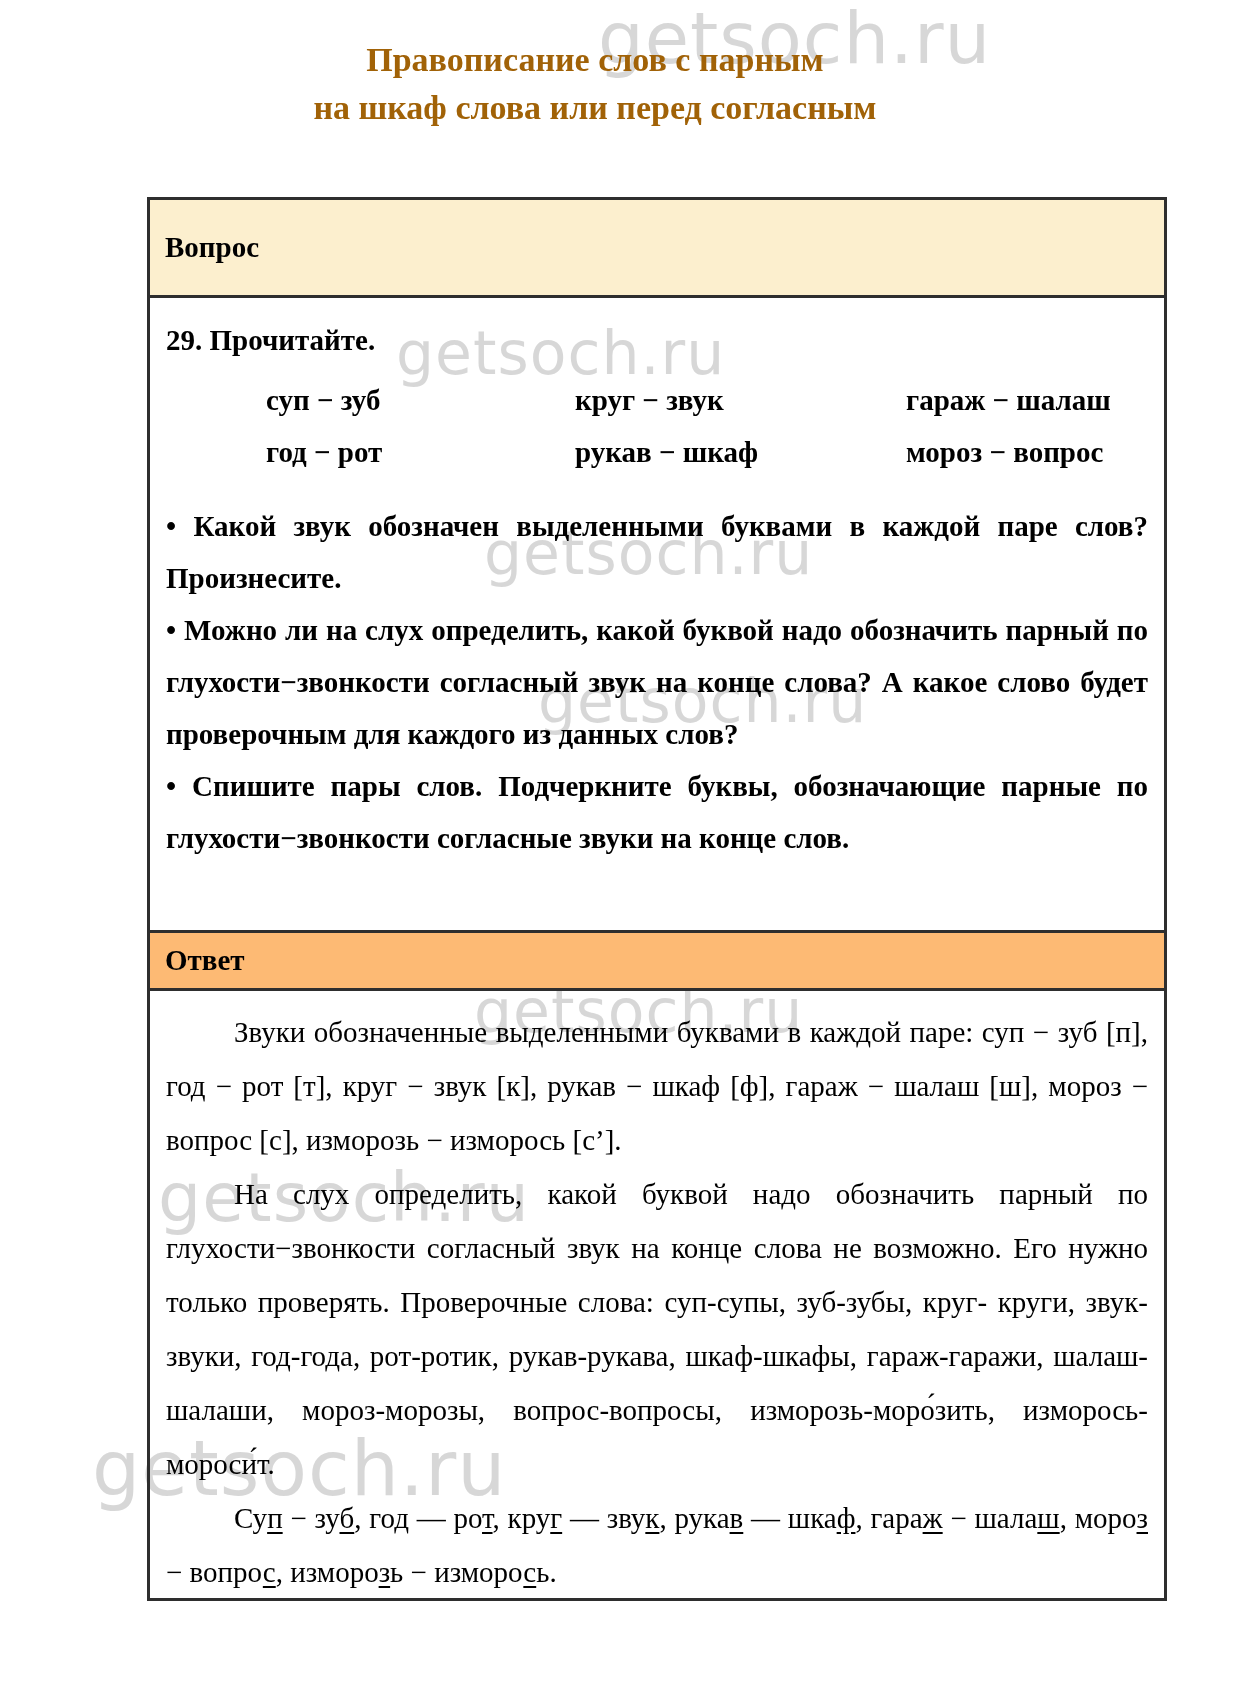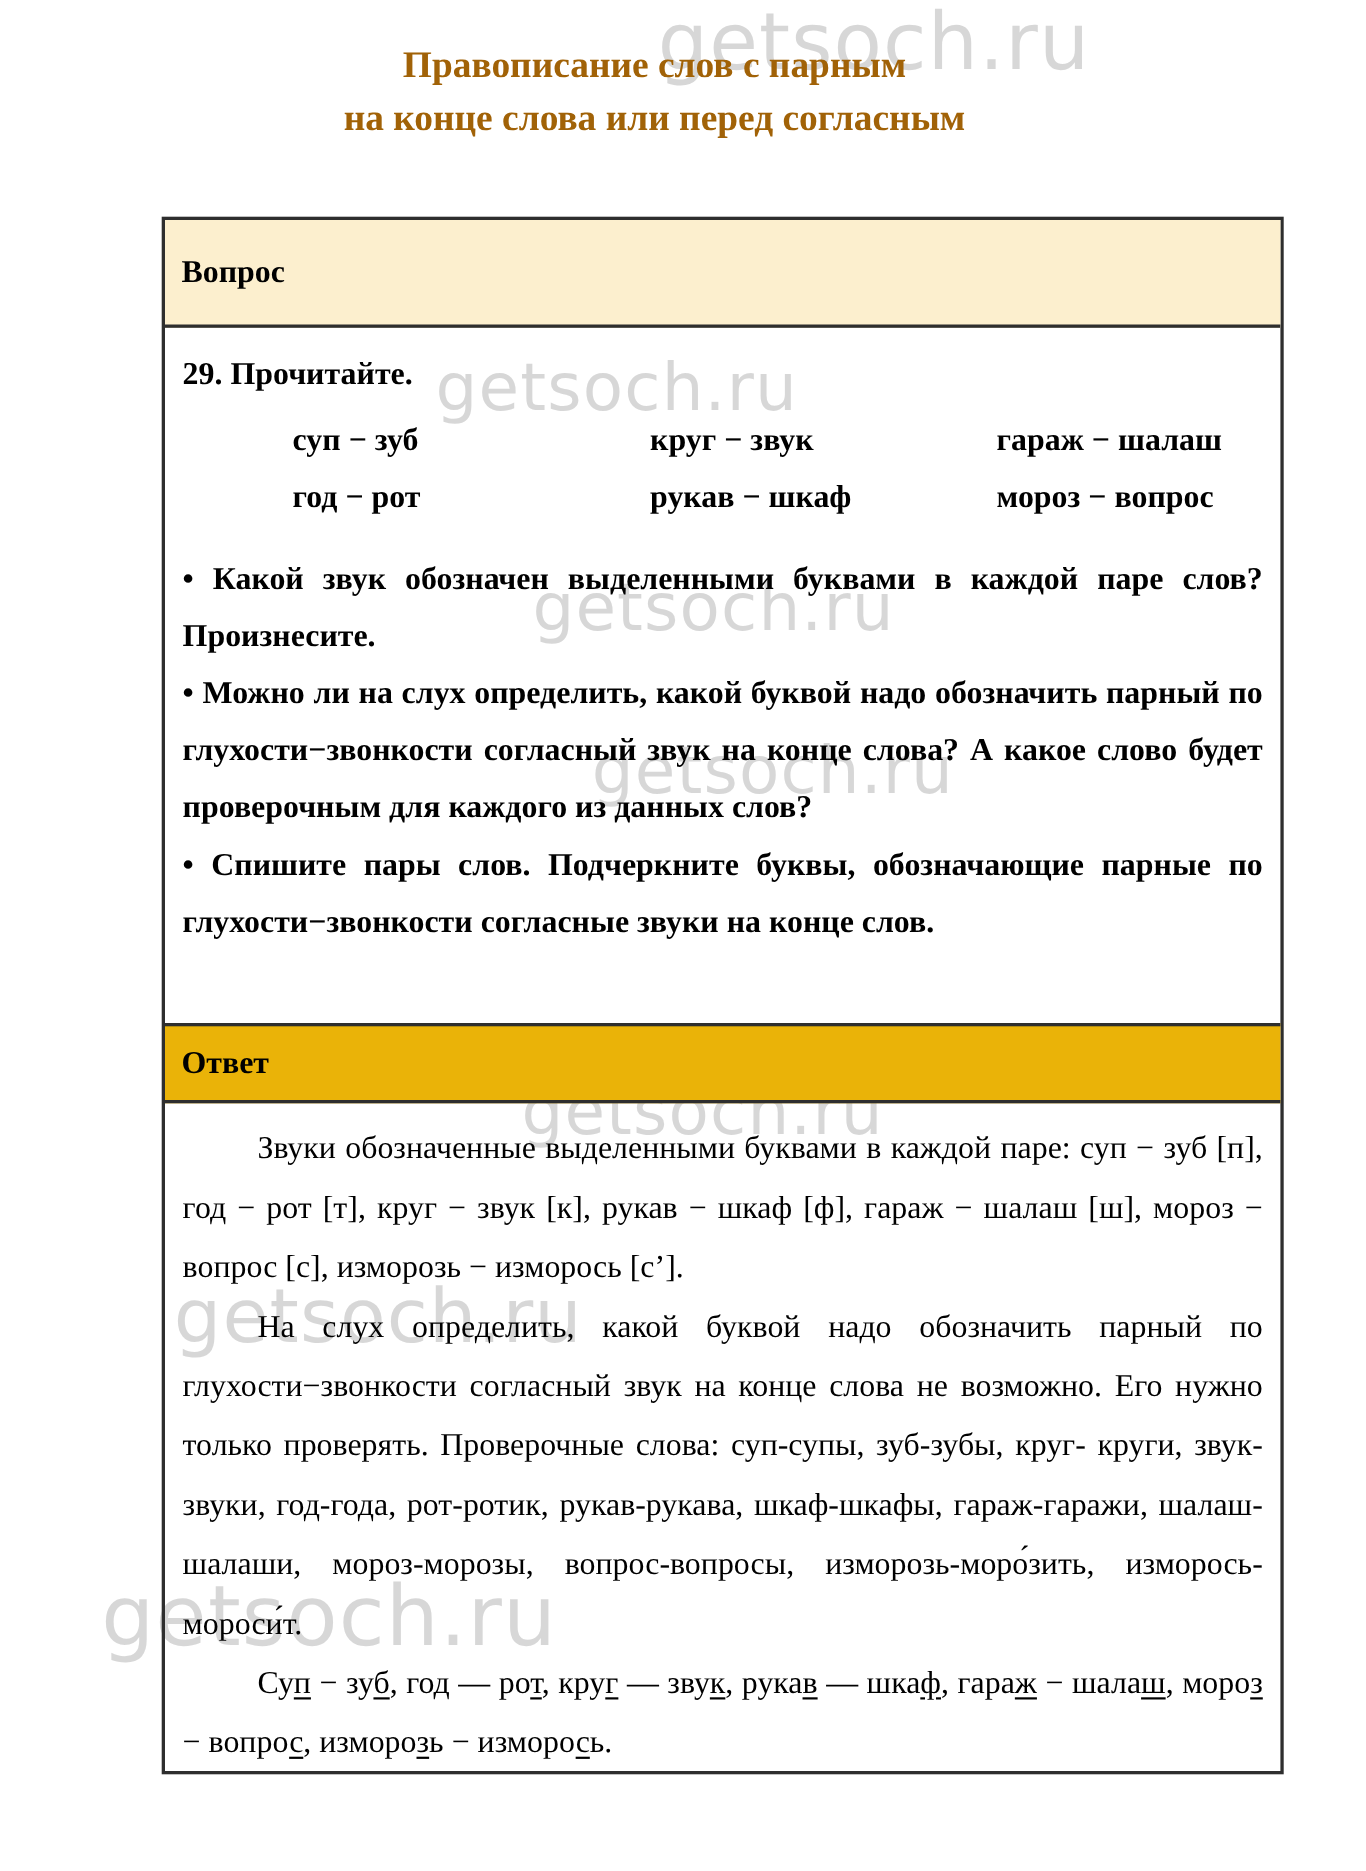--- a/index.html
+++ b/index.html
@@ -30,32 +30,32 @@
   .doc-table {
     position:absolute; left:147px; top:197px; width:1020px; z-index:1;
     border:3px solid #2e2e2e; box-sizing:border-box; background:transparent;
   }
   .band {
     box-sizing:border-box; height:98px; display:flex; align-items:center;
     padding:0 15px; font-weight:bold; font-size:29px;
     background:#fcefce; border-bottom:3px solid #2e2e2e;
   }
   .band-answer {
-    height:73px; background:#eab308;
+    height:61px; background:#fdba74;
     border-top:3px solid #2e2e2e; border-bottom:3px solid #2e2e2e;
   }
   .cell { box-sizing:border-box; padding:14px 16px 14px 16px; font-size:29px; }
   .q-cell { height:632px; font-weight:bold; }
   .a-cell { height:607px; font-weight:normal; line-height:54px; text-align:justify; }
 
   .exercise { margin:8px 0 20px 0; line-height:40px; }
   .pairs { margin-bottom:16px; }
   .pair-row { position:relative; height:52px; }
   .pair { position:absolute; top:4px; white-space:nowrap; }
-  .pos-c1 { left:100px; } .pos-c2 { left:425px; } .pos-c3 { left:740px; }
+  .pos-c1 { left:100px; } .pos-c2 { left:409px; } .pos-c3 { left:740px; }
   .pos-c3-wide { left:690px; }
 
   .bullet-para { text-align:justify; line-height:52px; margin:0; }
 
   .a-para { margin:0; text-indent:68px; }
   .a-para u {
     text-decoration:underline;
     text-decoration-thickness:2px;
     text-underline-offset:4px;
   }
@@ -66,21 +66,21 @@
 <div class="watermark wm1">getsoch.ru</div>
 <div class="watermark wm2">getsoch.ru</div>
 <div class="watermark wm3">getsoch.ru</div>
 <div class="watermark wm4">getsoch.ru</div>
 <div class="watermark wm5">getsoch.ru</div>
 <div class="watermark wm6">getsoch.ru</div>
 <div class="watermark wm7">getsoch.ru</div>
 
 <div class="page-title">
   <div>Правописание слов с парным</div>
-  <div>на конце слова или перед согласным</div>
+  <div>на шкаф слова или перед согласным</div>
 </div>
 
 <div class="doc-table">
 
   <div class="band">
     <span>Вопрос</span>
   </div>
 
   <div class="cell q-cell">
     <div class="exercise">29. Прочитайте.</div>

